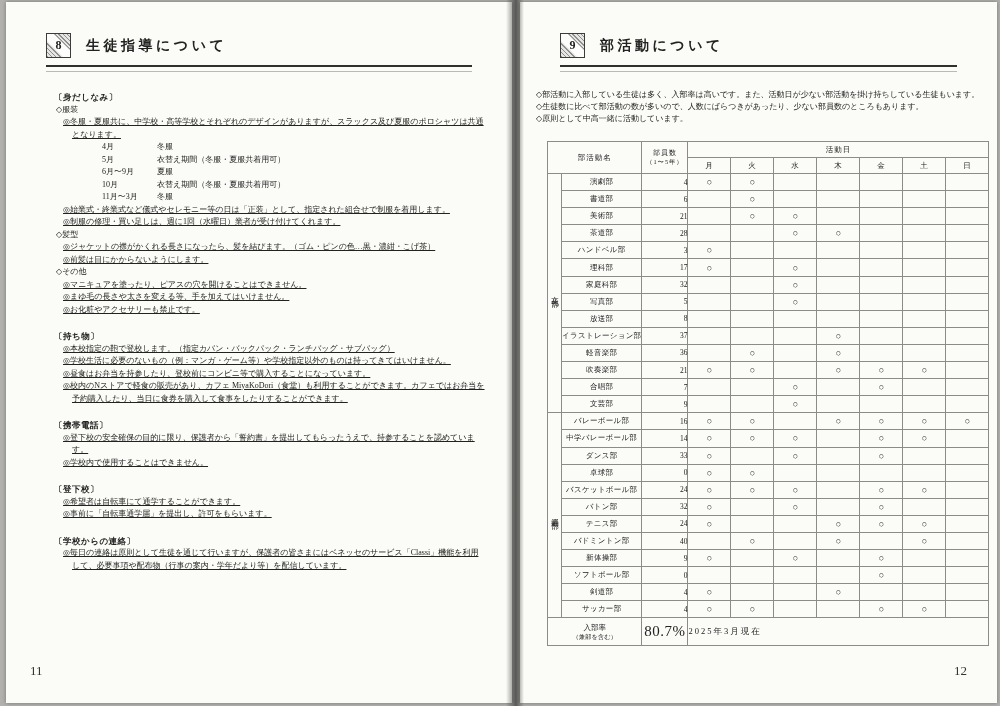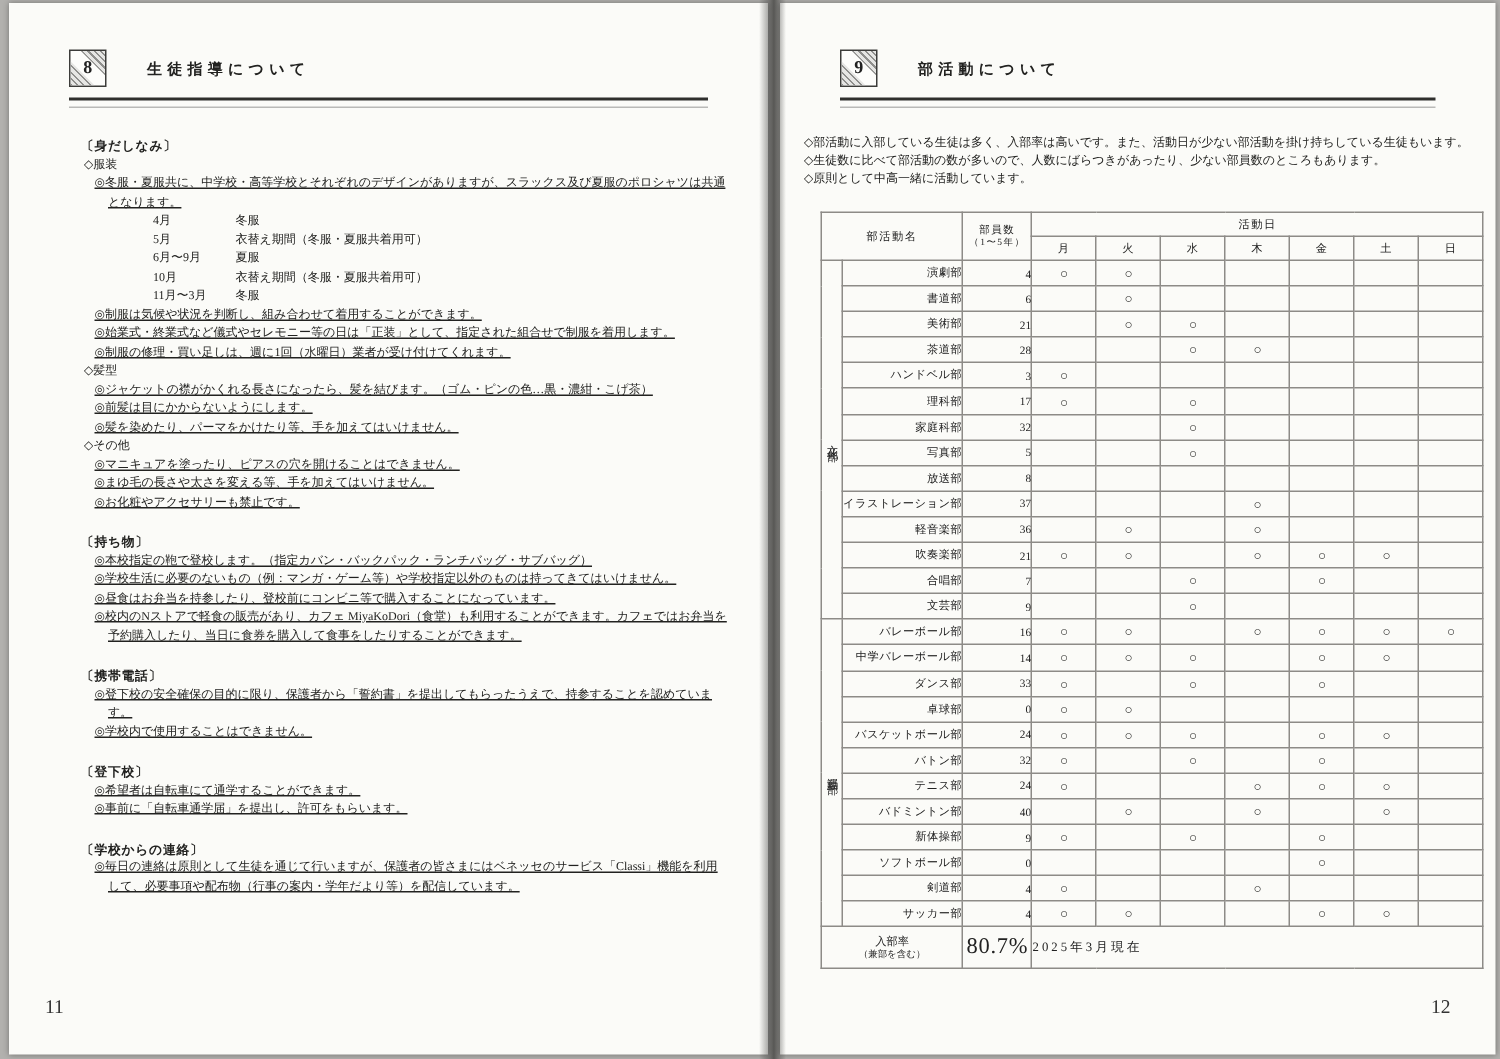--- a/index.html
+++ b/index.html
@@ -15,21 +15,21 @@
   .spine{position:absolute;left:506px;top:0;width:18px;height:706px;z-index:4;
     background:linear-gradient(90deg,rgba(40,40,38,0) 0%,rgba(40,40,38,.45) 40%,rgba(30,30,28,.6) 55%,rgba(40,40,38,0) 100%);}
   
   .hdr{display:flex;align-items:center;gap:15px;margin:31px 0 0 40px;height:25px;}
   .badge{width:23px;height:23px;border:1.5px solid #3c3c3a;position:relative;background:#fdfdfb;flex:0 0 auto;}
   .badge .hatch{position:absolute;inset:0;background:repeating-linear-gradient(45deg,#8f8f8d 0 1px,#e6e6e4 1px 3px);}
   .badge .h-bl{clip-path:polygon(0 30%,0 100%,70% 100%);}
   .badge .h-tr{clip-path:polygon(30% 0,100% 0,100% 70%);}
   .badge .num{position:absolute;left:0;right:0;top:50%;transform:translateY(-54%);text-align:center;
     font-size:12px;font-weight:bold;color:#222;}
-  .title{font-size:10px;font-weight:bold;letter-spacing:3.5px;white-space:nowrap;margin-left:12px;}
+  .title{font-size:14px;font-weight:bold;letter-spacing:3.5px;white-space:nowrap;}
   .rule{margin:7px 40px 0 40px;height:4px;border-top:2px solid #2f2f2d;border-bottom:1px solid #b9b9b7;}
   
   .lp-body{margin:19px 26px 0 48px;font-size:8px;line-height:12.5px;}
   .section{margin-top:14px;}
   .section:first-child{margin-top:0;}
   .sec-h{font-weight:bold;font-size:8.5px;letter-spacing:.5px;}
   .sub{padding-left:2px;}
   .item{padding-left:18px;text-indent:-9px;text-decoration:underline;}
   .sched{padding-left:48px;}
   .sched .per{display:inline-block;width:55px;}
@@ -44,21 +44,21 @@
   .col-g{width:14px;}
   .col-c{width:78px;}
   .col-m{width:46px;}
   .col-d{width:43px;}
   .hrow th{height:15px;text-align:center;letter-spacing:1px;}
   .th-members{line-height:7.5px;font-size:7px;}
   .th-members .l2{font-size:6.3px;}
   .crow{height:17.1px;}
   .vlabel{writing-mode:vertical-rl;text-orientation:upright;text-align:center;font-size:7.5px;
     letter-spacing:2px;background:#fbfbf8;}
-  .cname{text-align:right;padding-left:6px;letter-spacing:.3px;white-space:nowrap;overflow:hidden;}
+  .cname{text-align:center;padding-left:6px;letter-spacing:.3px;white-space:nowrap;overflow:hidden;}
   .cmem{text-align:right;padding-right:9px;}
   .cday{text-align:center;font-size:9px;color:#2c2c2a;}
   .frow{height:28px;}
   .f-label{text-align:center;line-height:9px;font-size:7.5px;}
   .f-label .l2{font-size:6.3px;}
   .f-rate{text-align:center;font-size:15px;letter-spacing:.5px;}
   .f-asof{font-size:8.5px;letter-spacing:2px;}
 </style>
 </head>
 <body>
@@ -76,27 +76,25 @@
   <div class="lp-body">
       <div class="section">
         <div class="sec-h">〔身だしなみ〕</div>
         <div class="sub">◇服装</div>
         <div class="item">◎冬服・夏服共に、中学校・高等学校とそれぞれのデザインがありますが、スラックス及び夏服のポロシャツは共通となります。</div>
         <div class="sched"><span class="per">4月</span><span>冬服</span></div>
         <div class="sched"><span class="per">5月</span><span>衣替え期間（冬服・夏服共着用可）</span></div>
         <div class="sched"><span class="per">6月〜9月</span><span>夏服</span></div>
         <div class="sched"><span class="per">10月</span><span>衣替え期間（冬服・夏服共着用可）</span></div>
         <div class="sched"><span class="per">11月〜3月</span><span>冬服</span></div>
-        <div class="item">◎制服は気候や状況を判断し、組み合わせて着用することができます。</div>
         <div class="item">◎始業式・終業式など儀式やセレモニー等の日は「正装」として、指定された組合せで制服を着用します。</div>
         <div class="item">◎制服の修理・買い足しは、週に1回（水曜日）業者が受け付けてくれます。</div>
         <div class="sub">◇髪型</div>
         <div class="item">◎ジャケットの襟がかくれる長さになったら、髪を結びます。（ゴム・ピンの色…黒・濃紺・こげ茶）</div>
         <div class="item">◎前髪は目にかからないようにします。</div>
-        <div class="item">◎髪を染めたり、パーマをかけたり等、手を加えてはいけません。</div>
         <div class="sub">◇その他</div>
         <div class="item">◎マニキュアを塗ったり、ピアスの穴を開けることはできません。</div>
         <div class="item">◎まゆ毛の長さや太さを変える等、手を加えてはいけません。</div>
         <div class="item">◎お化粧やアクセサリーも禁止です。</div>
       </div>
       <div class="section">
         <div class="sec-h">〔持ち物〕</div>
         <div class="item">◎本校指定の鞄で登校します。（指定カバン・バックパック・ランチバッグ・サブバッグ）</div>
         <div class="item">◎学校生活に必要のないもの（例：マンガ・ゲーム等）や学校指定以外のものは持ってきてはいけません。</div>
         <div class="item">◎昼食はお弁当を持参したり、登校前にコンビニ等で購入することになっています。</div>

